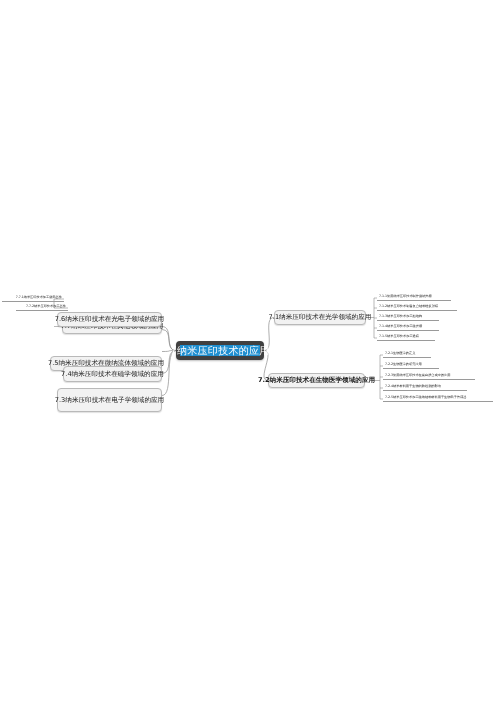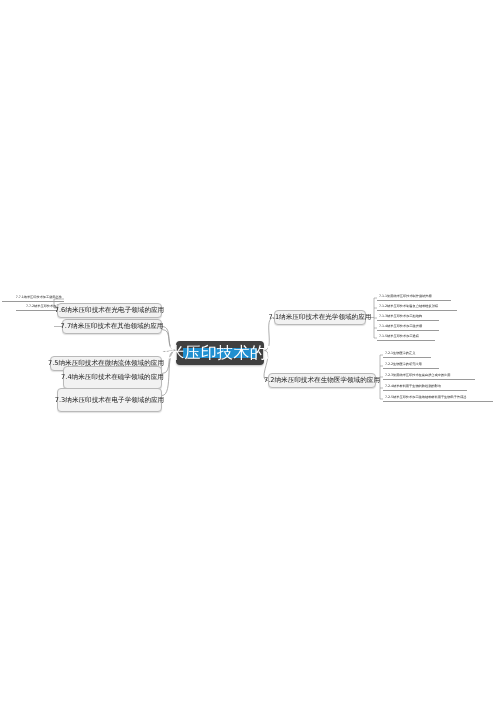--- a/index.html
+++ b/index.html
@@ -33,23 +33,23 @@
     position: absolute;
     box-sizing: border-box;
     white-space: nowrap;
     display: flex;
     align-items: center;
     justify-content: center;
   }
   .root-node {
     background: #1f8fd0;
     color: #ffffff;
-    border: 7px solid #404040;
+    border: 4px solid #404040;
     border-radius: 4px;
-    font-size: 16px;
+    font-size: 10px;
     letter-spacing: .3px;
     padding: 5px 9px;
     box-shadow: 0 1px 2px rgba(0,0,0,.25);
   }
   .branch-node {
     background: #f2f2f2;
     color: #1a1a1a;
     border: 1px solid #b9b9b9;
     border-radius: 4px;
     font-size: 6.6px;
@@ -93,29 +93,29 @@
       <path d="M380,355 L381.35,355 L381.35,355 L383,355" fill="none" stroke="#8c8c8c" stroke-width="0.6"></path>
       <path d="M380,366 L381.35,366 L381.35,366 L383,366" fill="none" stroke="#8c8c8c" stroke-width="0.6"></path>
       <path d="M380,377 L381.35,377 L381.35,377 L383,377" fill="none" stroke="#8c8c8c" stroke-width="0.6"></path>
       <path d="M380,388 L381.35,388 L381.35,388 L383,388" fill="none" stroke="#8c8c8c" stroke-width="0.6"></path>
       <path d="M380,399 L381.35,399 L381.35,399 L383,399" fill="none" stroke="#8c8c8c" stroke-width="0.6"></path>
     </svg>
 <div class="node root-node" style="left: 176px; top: 341px; width: 88px; height: 19px;">7纳米压印技术的应用</div>
     <div class="node branch-node" style="left: 62px; top: 319px; width: 100px; height: 15px;">7.7纳米压印技术在其他领域的应用</div>
     <div class="node leaf-node leaf-left" style="left: 2px; top: 296px; width: 62px; height: 6px;">7.7.1纳米压印技术加工微电器件</div>
     <div class="node leaf-node leaf-left" style="left: 16px; top: 305px; width: 52px; height: 6px;">7.7.2纳米压印技术加工器件</div>
-    <div class="node branch-node" style="left: 57px; top: 303px; width: 105px; height: 15px;">7.6纳米压印技术在光电子领域的应用</div>
+    <div class="node branch-node" style="left: 57px; top: 312px; width: 105px; height: 15px;">7.6纳米压印技术在光电子领域的应用</div>
     <div class="node branch-node" style="left: 50px; top: 344px; width: 112px; height: 15px; margin-top: 12px;">7.5纳米压印技术在微纳流体领域的应用</div>
-    <div class="node branch-node" style="left: 63px; top: 366px; width: 99px; height: 23px; text-align: right;">7.4纳米压印技术在磁学领域的应用</div>
+    <div class="node branch-node" style="left: 63px; top: 366px; width: 99px; height: 16px; text-align: right;">7.4纳米压印技术在磁学领域的应用</div>
     <div class="node branch-node" style="left: 57px; top: 388px; width: 105px; height: 24px;">7.3纳米压印技术在电子学领域的应用</div>
     <div class="node branch-node" style="left: 274px; top: 310px; width: 92px; height: 15px;">7.1纳米压印技术在光学领域的应用</div>
     <div class="node leaf-node" style="left: 377px; top: 295px; width: 74px; height: 6px;">7.1.1使用纳米压印技术制作微纳光栅</div>
     <div class="node leaf-node" style="left: 377px; top: 305px; width: 80px; height: 6px;">7.1.2纳米压印技术制备复合结构增反射镜</div>
     <div class="node leaf-node" style="left: 377px; top: 315px; width: 62px; height: 6px;">7.1.3纳米压印技术加工超结构</div>
     <div class="node leaf-node" style="left: 377px; top: 325px; width: 62px; height: 6px;">7.1.4纳米压印技术加工微光栅</div>
     <div class="node leaf-node" style="left: 377px; top: 335px; width: 58px; height: 6px;">7.1.5纳米压印技术加工透镜</div>
-    <div class="node branch-node" style="left: 268px; top: 373px; width: 108px; height: 15px;">7.2纳米压印技术在生物医学领域的应用</div>
+    <div class="node branch-node" style="left: 268px; top: 373px; width: 97px; height: 15px; font-weight: bold;">7.2纳米压印技术在生物医学领域的应用</div>
     <div class="node leaf-node" style="left: 383px; top: 352px; width: 48px; height: 6px;">7.2.1生物医学的定义</div>
     <div class="node leaf-node" style="left: 383px; top: 363px; width: 56px; height: 6px;">7.2.2生物医学的研究应用</div>
     <div class="node leaf-node" style="left: 383px; top: 374px; width: 92px; height: 6px;">7.2.3使用纳米压印技术在蛋白质合成中的应用</div>
     <div class="node leaf-node" style="left: 383px; top: 385px; width: 84px; height: 6px;">7.2.4纳米材料用于生物细胞检测的影响</div>
     <div class="node leaf-node" style="left: 383px; top: 396px; width: 110px; height: 6px;">7.2.5纳米压印技术加工微纳结构材料用于生物电子传感器</div>
   </div>
 
 </body></html>

